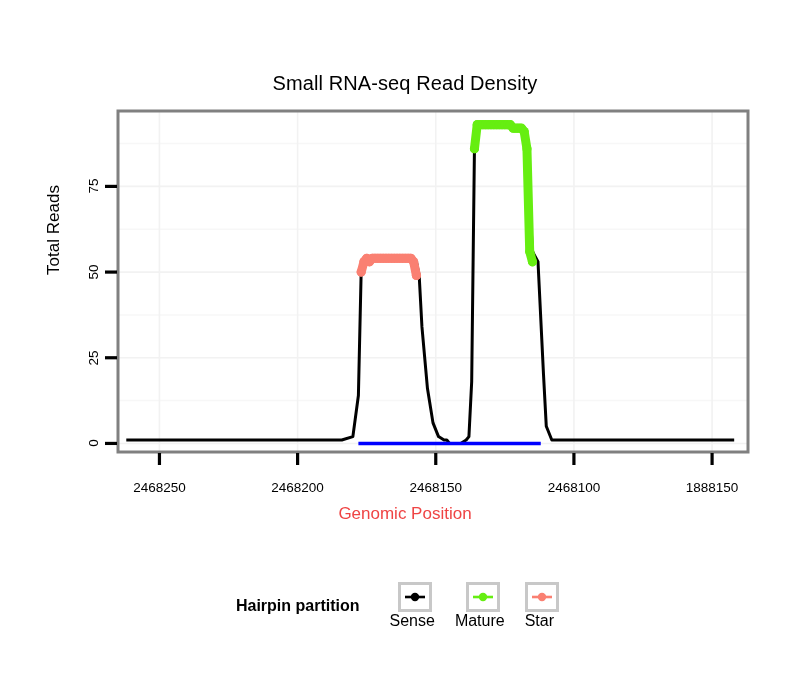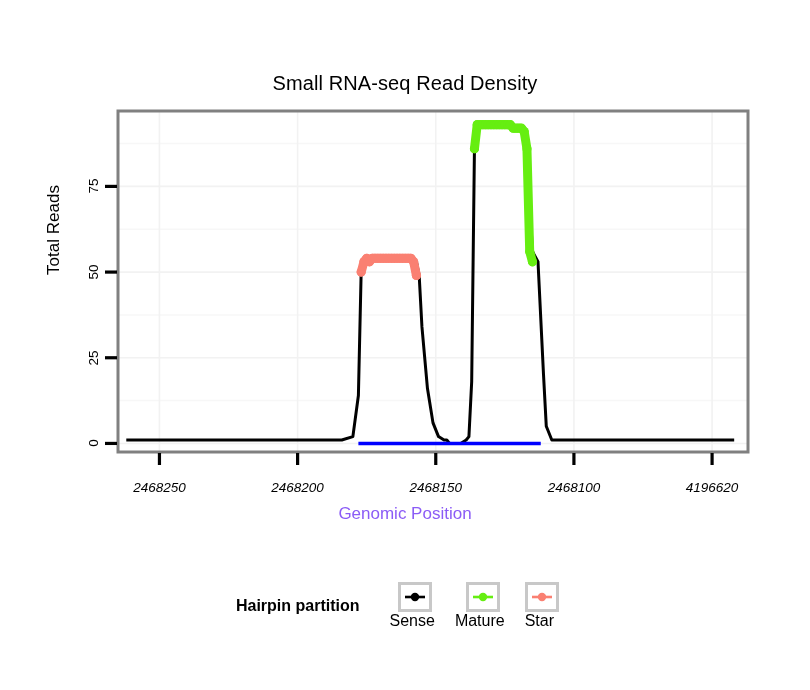--- a/index.html
+++ b/index.html
@@ -31,42 +31,41 @@
     color: #000;
     letter-spacing: 0.1px;
   }
   .axis-label-x {
     position: absolute;
     left: 0;
     top: 500px;
     width: 810px;
     text-align: center;
     font-size: 17px;
-    color: #8b5cf6;
+    color: #ef4444;
   }
   .axis-label-y {
     position: absolute;
     left: -46px;
     top: 216px;
     width: 200px;
     text-align: center;
     font-size: 17px;
     color: #000;
     transform: rotate(-90deg);
     transform-origin: center center;
   }
   .tick-x {
     position: absolute;
     font-size: 13.5px;
     color: #000;
     text-align: center;
     width: 100px;
     margin-left: -50px;
     top: 476px;
-    font-style: italic;
   }
   .tick-y-wrap {
     position: absolute;
     width: 40px;
     height: 20px;
     left: 74px;
   }
   .tick-y-wrap span {
     display: block;
     width: 40px;
@@ -208,21 +207,21 @@
         <circle cx="529.7105263157895" cy="247.51256281407035" r="4.6" fill="#66ee11"></circle>
         <circle cx="532.4736842105264" cy="257.79396984924625" r="4.6" fill="#66ee11"></circle>
       </g>
   </svg>
 
   <div id="xticklabels">
       <div class="tick-x" style="left: 159.447px;">2468250</div>
       <div class="tick-x" style="left: 297.605px;">2468200</div>
       <div class="tick-x" style="left: 435.763px;">2468150</div>
       <div class="tick-x" style="left: 573.921px;">2468100</div>
-      <div class="tick-x" style="left: 712.079px;">4196620</div>
+      <div class="tick-x" style="left: 712.079px;">1888150</div>
     </div>
   <div id="yticklabels">
       <div class="tick-y-wrap" style="top: 429.432px;">
         <span>0</span>
       </div>
       <div class="tick-y-wrap" style="top: 343.754px;">
         <span>25</span>
       </div>
       <div class="tick-y-wrap" style="top: 258.075px;">
         <span>50</span>

